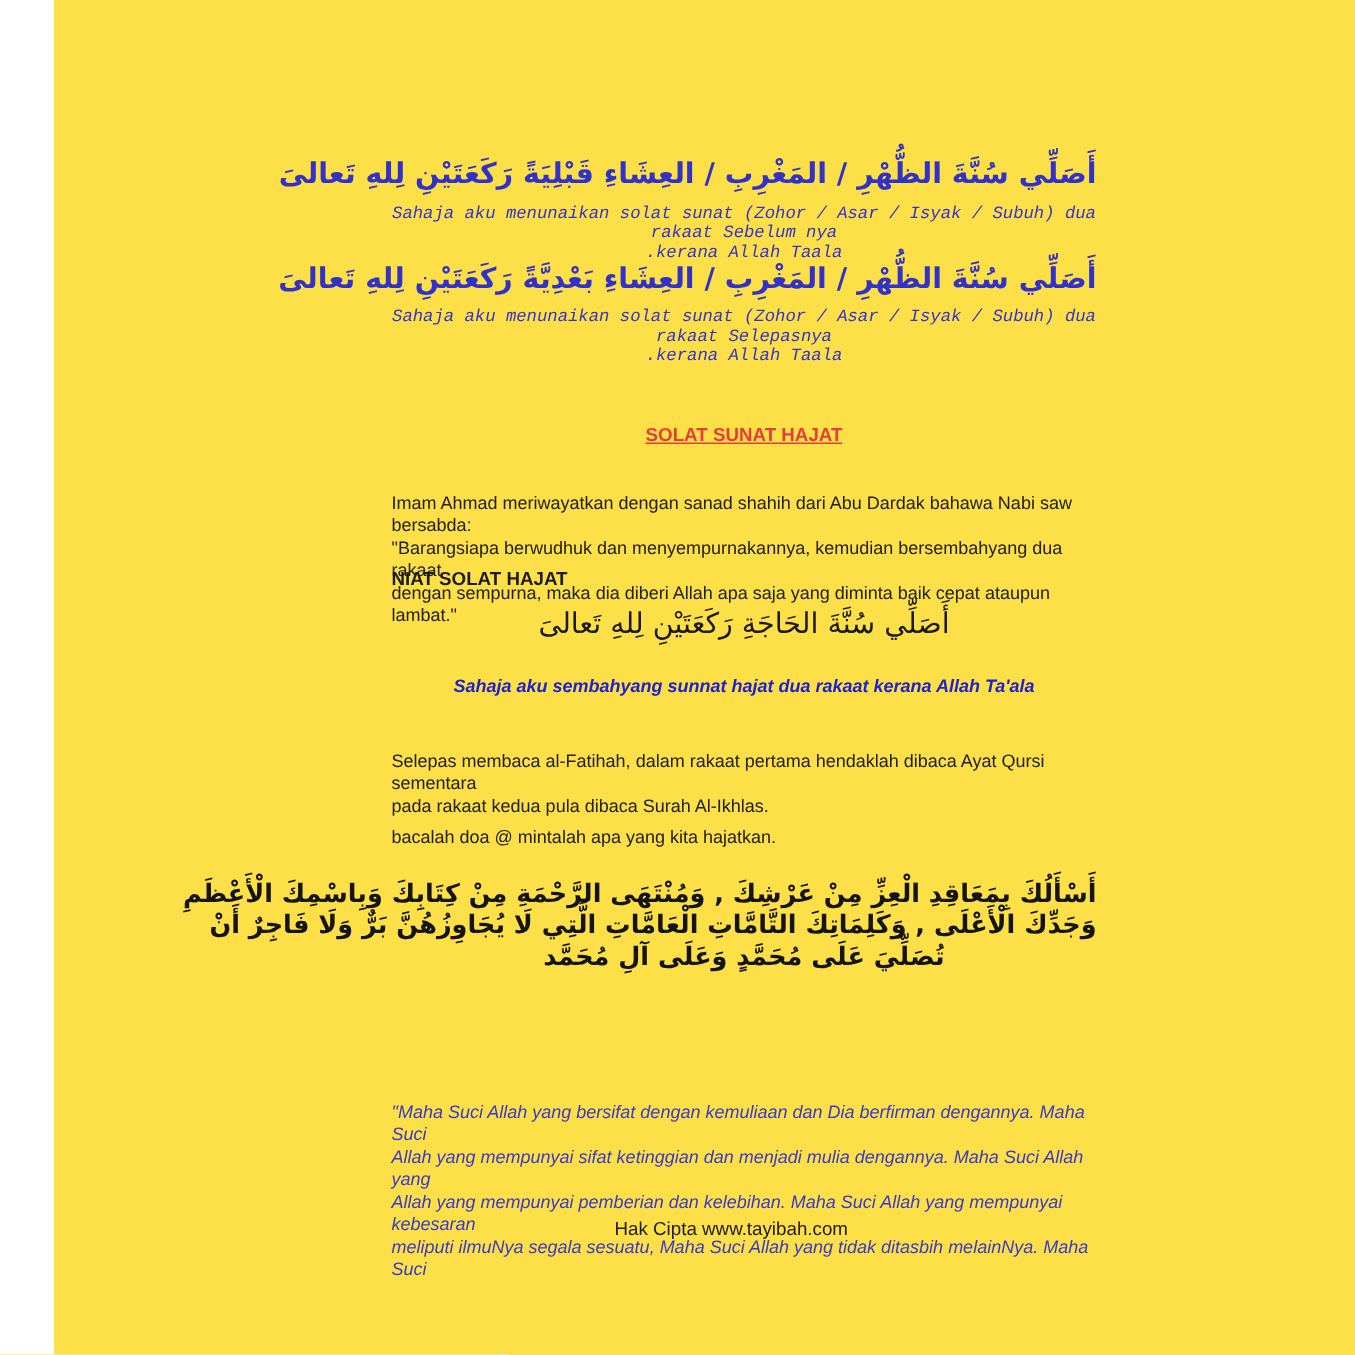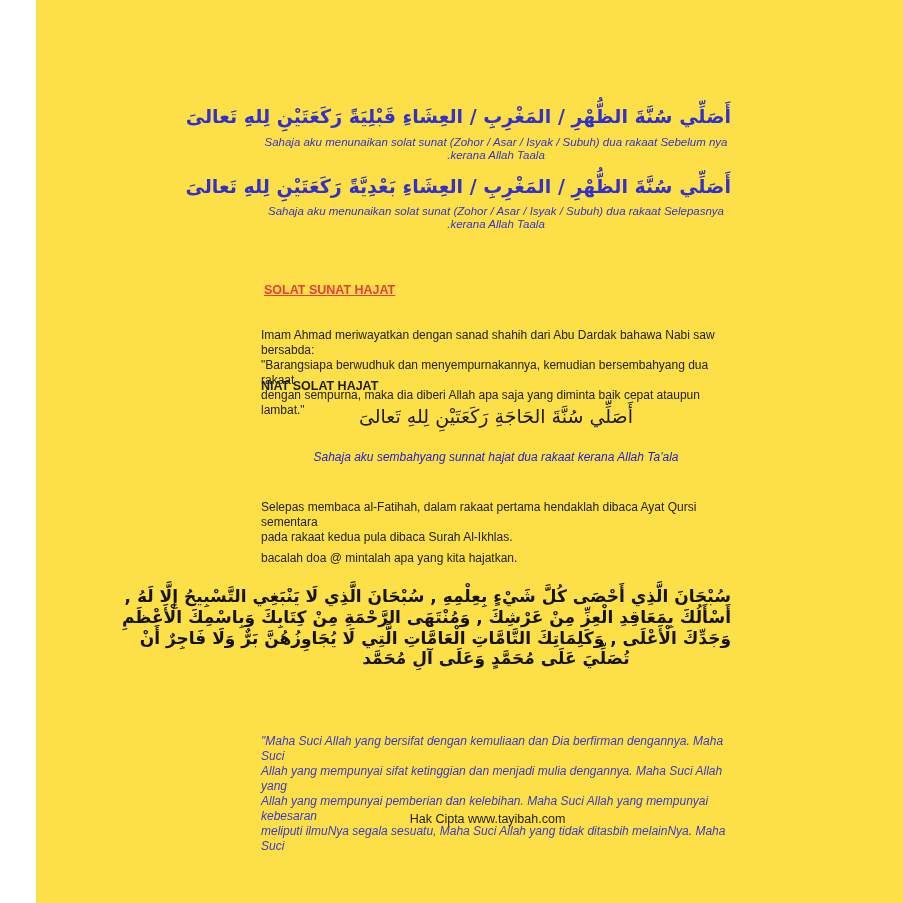--- a/index.html
+++ b/index.html
@@ -31,20 +31,21 @@
     direction: rtl;
     text-align: center;
     white-space: nowrap;
   }
   .trans-blue {
     color: #3333cc;
     font-style: italic;
     font-size: 11.5px;
     line-height: 13px;
     text-align: center;
+    font-family: Liberation Mono, monospace;
   }
 
   
   .heading-red {
     font-size: 12.5px;
     font-weight: bold;
     color: #e73c3e;
   }
   .heading-red span {
     text-decoration: underline;
@@ -68,21 +69,21 @@
     color: #1a1a1a;
     font-family: "DejaVu Sans", sans-serif;
     font-size: 19px;
     line-height: 26px;
     direction: rtl;
     text-align: center;
     white-space: nowrap;
   }
   .niat-trans {
     color: #2222cc;
-    font-weight: normal;
+    font-weight: bold;
     font-style: italic;
     font-size: 12px;
     text-align: center;
   }
 
   
   .arabic-doa {
     color: #141414;
     font-family: "DejaVu Sans", sans-serif;
     font-weight: bold;
@@ -125,21 +126,21 @@
       <div>.kerana Allah Taala</div>
     </div>
 
     <div class="blk arabic-blue" style="top:172px;">أَصَلِّي سُنَّةَ الظُّهْرِ / المَغْرِبِ / العِشَاءِ بَعْدِيَّةً رَكَعَتَيْنِ لِلهِ تَعالىَ</div>
 
     <div class="blk trans-blue" style="top:205px;">
       <div>Sahaja aku menunaikan solat sunat (Zohor / Asar / Isyak / Subuh) dua rakaat  Selepasnya</div>
       <div>.kerana Allah Taala</div>
     </div>
 
-    <div class="blk heading-red" style="top:283px;">
+    <div class="blk heading-red" style="top:283px;text-align:center;">
       <span>SOLAT SUNAT HAJAT</span>
     </div>
 
     <div class="blk para" style="top:328px;">
       <div>Imam Ahmad meriwayatkan dengan sanad shahih dari Abu Dardak bahawa Nabi saw bersabda:</div>
       <div>"Barangsiapa berwudhuk dan menyempurnakannya, kemudian bersembahyang dua rakaat</div>
       <div>dengan sempurna, maka dia diberi Allah apa saja yang diminta baik cepat ataupun lambat."</div>
     </div>
 
     <div class="blk heading-black" style="top:379px;">NIAT SOLAT HAJAT</div>
@@ -151,21 +152,20 @@
     <div class="blk para" style="top:500px;">
       <div>Selepas membaca al-Fatihah, dalam rakaat pertama hendaklah dibaca Ayat Qursi sementara</div>
       <div>pada rakaat kedua pula dibaca Surah Al-Ikhlas.</div>
     </div>
 
     <div class="blk para" style="top:551px;">
       <div>bacalah doa @ mintalah apa yang kita hajatkan.</div>
     </div>
 
     <div class="blk arabic-doa" style="top:586px;">
-      <div class="doa-line">سُبْحَانَ الَّذِي أَحْصَى كُلَّ شَيْءٍ بِعِلْمِهِ , سُبْحَانَ الَّذِي لَا يَنْبَغِي التَّسْبِيحُ إِلَّا لَهُ ,</div>
       <div class="doa-line">أَسْأَلُكَ بِمَعَاقِدِ الْعِزِّ مِنْ عَرْشِكَ , وَمُنْتَهَى الرَّحْمَةِ مِنْ كِتَابِكَ وَبِاسْمِكَ الْأَعْظَمِ</div>
       <div class="doa-line">وَجَدِّكَ الْأَعْلَى , وَكَلِمَاتِكَ التَّامَّاتِ الْعَامَّاتِ الَّتِي لَا يُجَاوِزُهُنَّ بَرٌّ وَلَا فَاجِرٌ أَنْ</div>
       <div class="doa-line">تُصَلِّيَ عَلَى مُحَمَّدٍ وَعَلَى آلِ مُحَمَّد</div>
     </div>
 
     <div class="blk trans-para" style="top:734px;">
       <div>"Maha Suci Allah yang bersifat dengan kemuliaan dan Dia berfirman dengannya. Maha Suci</div>
       <div>Allah yang mempunyai sifat ketinggian dan menjadi mulia dengannya. Maha Suci Allah yang</div>
       <div>Allah yang mempunyai pemberian dan kelebihan. Maha Suci Allah yang mempunyai kebesaran</div>
       <div>meliputi ilmuNya segala sesuatu, Maha Suci Allah yang tidak ditasbih melainNya. Maha Suci</div>

